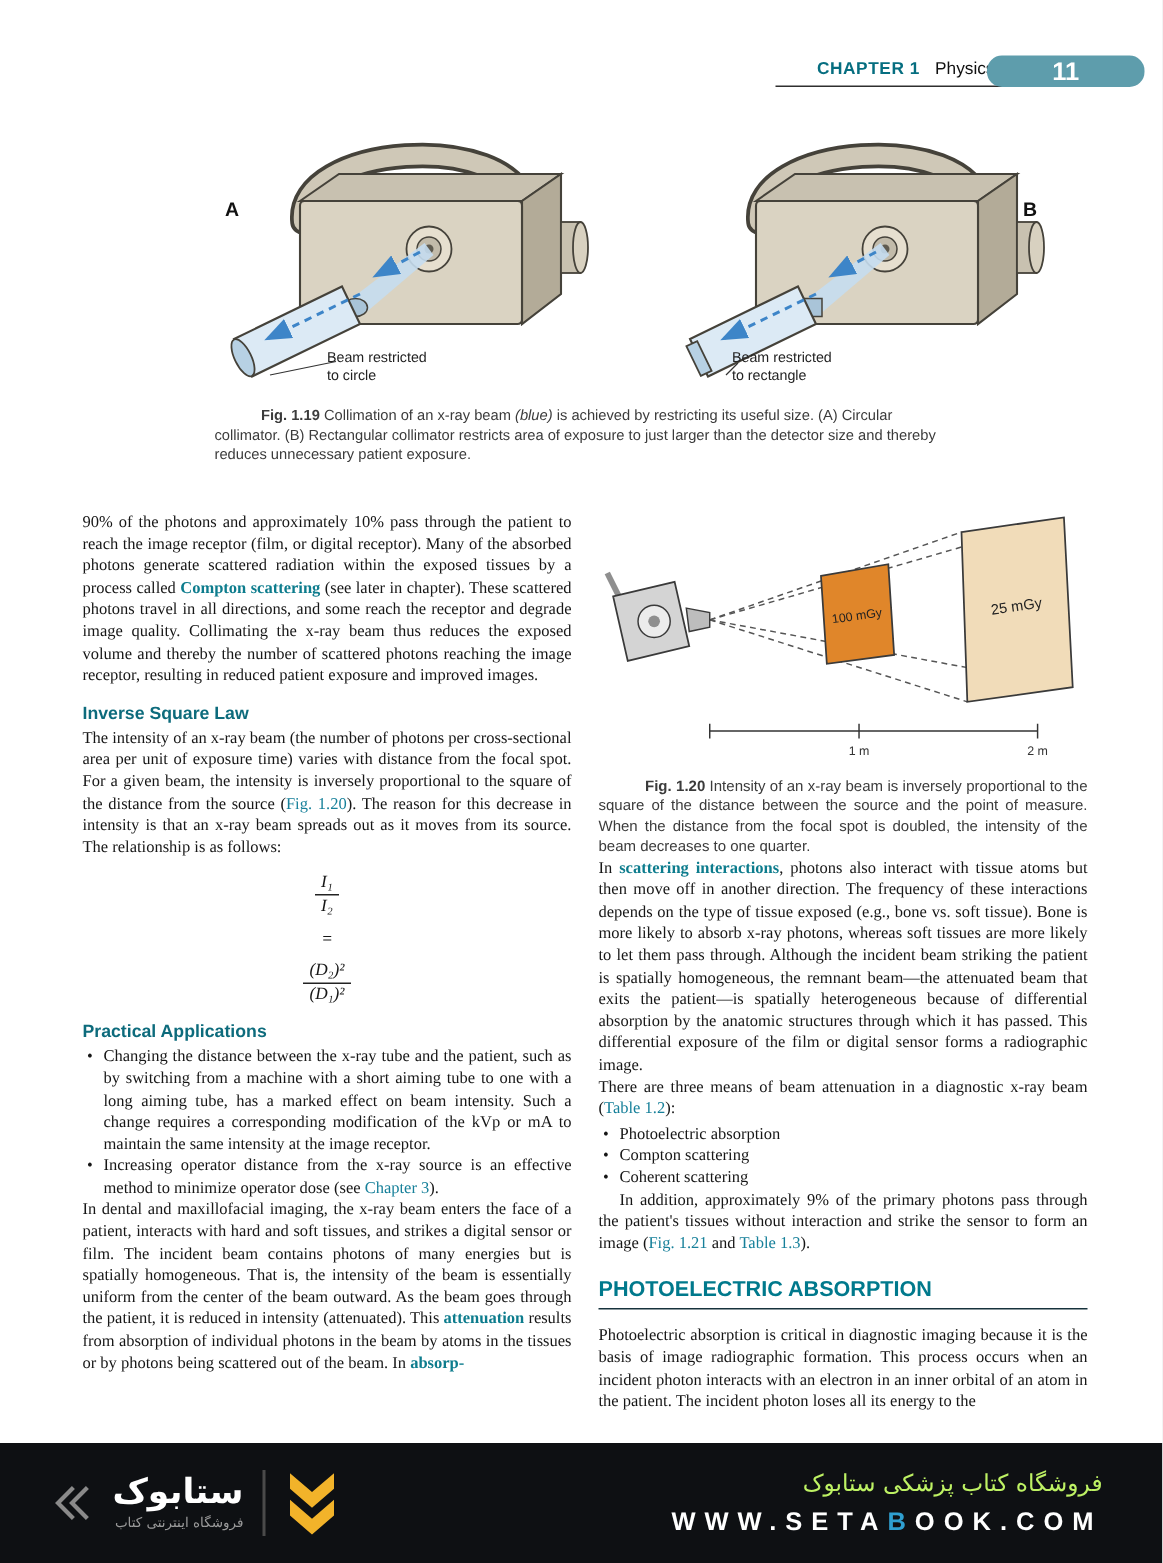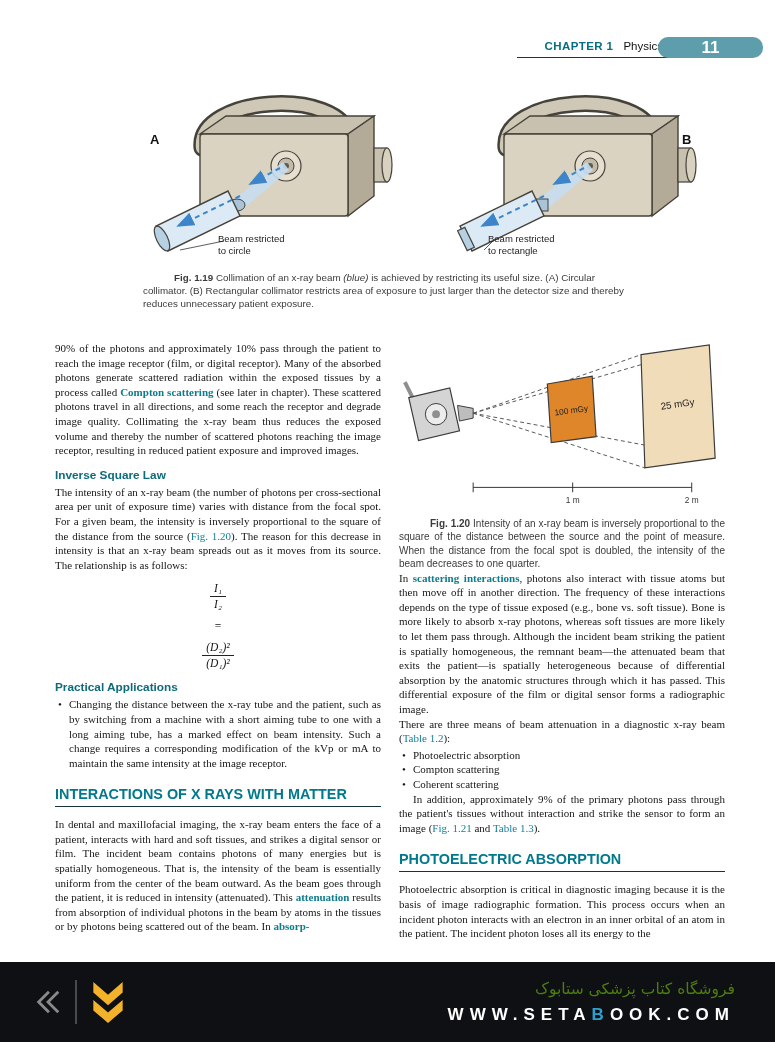--- a/index.html
+++ b/index.html
@@ -53,21 +53,21 @@
   .fade{position:absolute;left:0;bottom:80px;width:775px;height:16px;z-index:4;
         background:linear-gradient(to bottom,rgba(255,255,255,0),rgba(255,255,255,.95));}
   .footer{position:absolute;left:0;bottom:0;width:775px;height:80px;background:#0e1013;z-index:5;
           display:flex;align-items:center;justify-content:space-between;box-sizing:border-box;
           padding:0 40px 0 34px;font-family:"DejaVu Sans",sans-serif;}
   .logo-cluster{display:flex;align-items:center;gap:13px;}
   .logo-wordmark{color:#ffffff;font-size:23px;font-weight:bold;direction:rtl;line-height:24px;}
   .logo-subtitle{color:#9b9b9b;font-size:9px;direction:rtl;margin-top:4px;}
   .logo-divider{width:1.5px;height:44px;background:#4a4a4a;}
   .footer-right{display:flex;flex-direction:column;align-items:flex-end;gap:7px;}
-  .store-title{color:#4d7c0f;font-size:15.5px;direction:rtl;}
+  .store-title{color:#bef264;font-size:15.5px;direction:rtl;}
   .footer-url{color:#ffffff;font-family:"Liberation Sans",sans-serif;font-weight:bold;
               font-size:17px;letter-spacing:6px;}
   .url-highlight{color:#2f9fd0;}
 </style>
 </head>
 <body>
 
 <div class="page">
 
   <div class="header-text">
@@ -153,22 +153,22 @@
       </span>
       <span>=</span>
       <span class="frac">
         <span class="num">(D₂)²</span>
         <span class="den">(D₁)²</span>
       </span>
     </div>
     <h3 class="subhead">Practical Applications</h3>
     <ul class="bullets">
       <li class="bullet"><span>Changing the distance between the x-ray tube and the patient, such as by switching from a machine with a short aiming tube to one with a long aiming tube, has a marked effect on beam intensity. Such a change requires a corresponding modification of the kVp or mA to maintain the same intensity at the image receptor.</span></li>
+      <li class="bullet"><span>Increasing operator distance from the x-ray source is an effective method to minimize operator dose (see </span><span class="rt-link">Chapter 3</span><span>).</span></li>
     </ul>
-    <h2 class="section-head">INTERACTIONS OF X RAYS WITH MATTER</h2>
     <p class="body"><span>In dental and maxillofacial imaging, the x-ray beam enters the face of a patient, interacts with hard and soft tissues, and strikes a digital sensor or film. The incident beam contains photons of many energies but is spatially homogeneous. That is, the intensity of the beam is essentially uniform from the center of the beam outward. As the beam goes through the patient, it is reduced in intensity (attenuated). This </span><span class="rt-term">attenuation</span><span> results from absorption of individual photons in the beam by atoms in the tissues or by photons being scattered out of the beam. In </span><span class="rt-term">absorp-</span></p>
   </div>
 
   <div class="col-right">
     <svg width="322" height="172" viewBox="0 0 330 172">
       <line x1="76" y1="76" x2="248" y2="16" stroke="#555" stroke-width="1" stroke-dasharray="4 3"></line>
       <line x1="76" y1="76" x2="252" y2="132" stroke="#555" stroke-width="1" stroke-dasharray="4 3"></line>
       <line x1="76" y1="76" x2="318" y2="6" stroke="#555" stroke-width="1" stroke-dasharray="4 3"></line>
       <line x1="76" y1="76" x2="324" y2="122" stroke="#555" stroke-width="1" stroke-dasharray="4 3"></line>
       <polygon points="248,16 318,6 324,122 252,132" fill="#f1dcb9" stroke="#3a3a3a" stroke-width="1.2"></polygon>
@@ -201,20 +201,24 @@
   </div>
 
   <div class="fade"></div>
 
   <div class="footer">
     <div class="logo-cluster">
       <svg width="28" height="28" viewBox="0 0 30 28">
         <path d="M16 3 L5 14 L16 25" stroke="#8a8a8a" stroke-width="3" fill="none"></path>
         <path d="M26 3 L15 14 L26 25" stroke="#8a8a8a" stroke-width="3" fill="none"></path>
       </svg>
+      <div>
+        <div class="logo-wordmark">ستابوک</div>
+        <div class="logo-subtitle">فروشگاه اینترنتی کتاب</div>
+      </div>
       <div class="logo-divider"></div>
       <svg width="36" height="44" viewBox="0 0 34 42">
         <path d="M3 2 L17 14 L31 2 L31 12 L17 24 L3 12 Z" fill="#f2b32a"></path>
         <path d="M3 19 L17 31 L31 19 L31 29 L17 41 L3 29 Z" fill="#f2b32a"></path>
       </svg>
     </div>
     <div class="footer-right">
       <div class="store-title">فروشگاه کتاب پزشکی ستابوک</div>
       <div class="footer-url"><span>WWW.SETA</span><span class="url-highlight">B</span><span>OOK.COM</span></div>
     </div>

